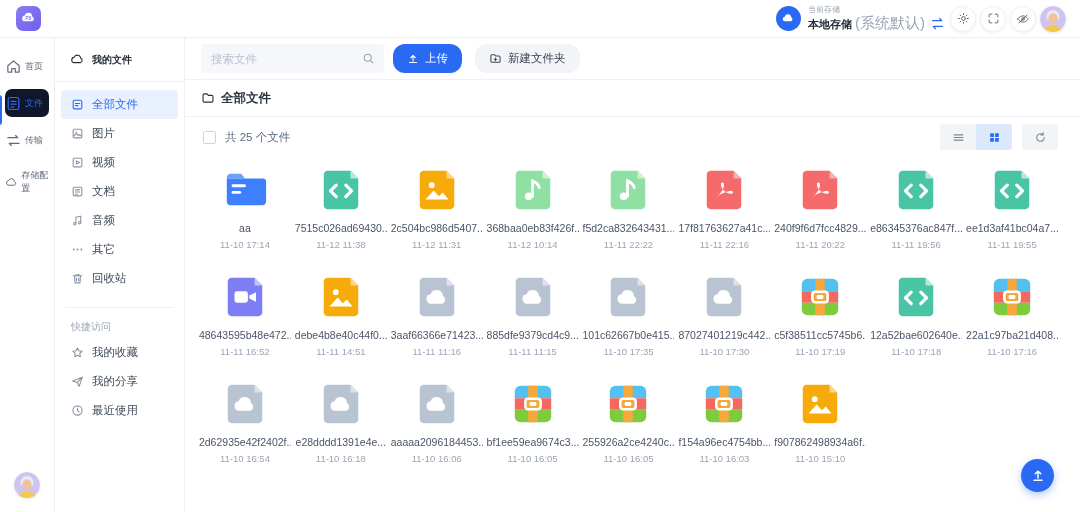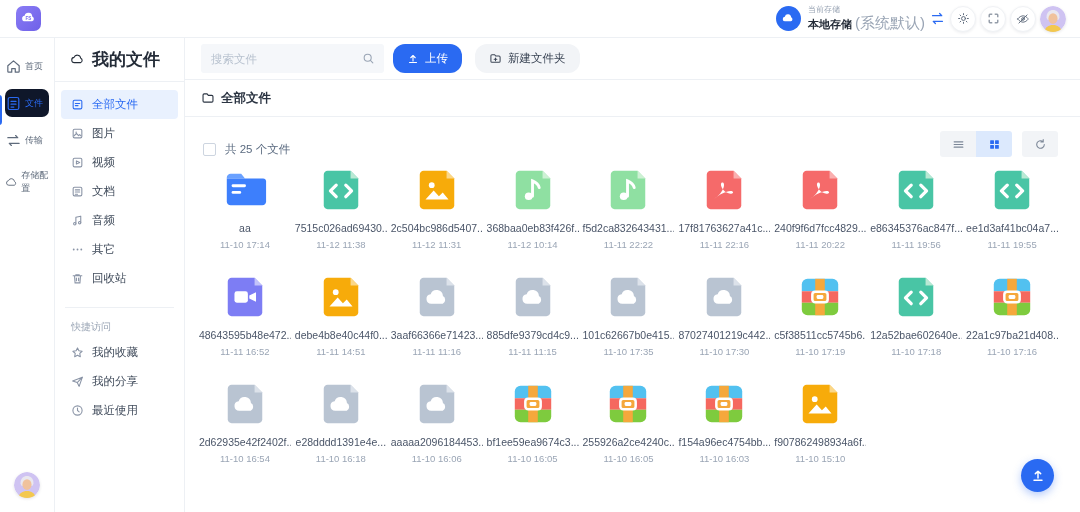--- a/index.html
+++ b/index.html
@@ -1,60 +1,60 @@
 <!DOCTYPE html>
 <html><head>
 <meta charset="utf-8">
 <style>
 *{margin:0;padding:0;box-sizing:border-box}
 html,body{width:1080px;height:512px;overflow:hidden;font-family:"Liberation Sans",sans-serif;background:#fff;color:#333}
 .app{display:flex;flex-direction:column;height:100%;position:relative}
 
 .topbar{height:38px;min-height:38px;display:flex;align-items:center;justify-content:space-between;padding:0 14px 0 16px;border-bottom:1px solid #edf0f4;background:#fff}
 .logo{width:25px;height:25px;border-radius:7px;background:linear-gradient(135deg,#8a7cf5,#6f61e8);display:flex;align-items:center;justify-content:center}
-.topbar-right{display:flex;align-items:center;gap:4px}
+.topbar-right{display:flex;align-items:flex-end;gap:4px}
 .storage-chip{display:flex;align-items:center;gap:7px;cursor:pointer}
 .storage-ball{width:25px;height:25px;border-radius:50%;background:#2a6af2;display:flex;align-items:center;justify-content:center}
 .storage-text{display:flex;flex-direction:column;line-height:1.15}
 .storage-label{font-size:8px;color:#9aa5b5}
 .storage-value{font-size:11px;color:#242c38;font-weight:bold;white-space:nowrap}
 .storage-value .note{font-weight:normal;font-size:15px;color:#9aa5b5}
 .swap{display:flex;align-items:center;cursor:pointer}
 .circle-btn{width:26px;height:26px;border-radius:50%;background:#fff;border:1px solid #f0f2f5;box-shadow:0 1px 3px rgba(30,40,60,.08);display:flex;align-items:center;justify-content:center;cursor:pointer;color:#5f6b7c}
 .avatar{width:26px;height:26px;border-radius:50%;overflow:hidden;cursor:pointer;box-shadow:0 1px 3px rgba(30,40,60,.12)}
 
 .body{flex:1;display:flex;min-height:0}
 
 .rail{width:55px;min-width:55px;border-right:1px solid #edf0f4;display:flex;flex-direction:column;align-items:center;padding-top:14px;gap:9px;position:relative;background:#fff}
 .rail-item{width:44px;padding:6px 0 5px;border-radius:7px;display:flex;flex-direction:row;align-items:center;gap:3px;color:#5f6b7c;font-size:9px;cursor:pointer;position:relative}
 .rail-item.active{background:#0f172a;color:#2a6af2}
 .rail-item.active::before{content:"";position:absolute;left:-6px;top:6px;width:3px;height:30px;background:#2a6af2;border-radius:0 3px 3px 0}
 .rail-avatar{position:absolute;bottom:14px;left:50%;transform:translateX(-50%)}
 
 .sidebar{width:130px;min-width:130px;border-right:1px solid #edf0f4;background:#fff;display:flex;flex-direction:column}
-.sidebar-title{height:44px;display:flex;align-items:center;gap:7px;padding:0 0 0 15px;border-bottom:1px solid #edf0f4;font-size:17px;font-weight:bold;color:#242c38}
+.sidebar-title{height:44px;display:flex;align-items:center;gap:7px;padding:0 0 0 15px;border-bottom:1px solid #edf0f4;font-size:10px;font-weight:bold;color:#242c38}
 .side-list{padding:8px 6px 0}
 .side-item{height:29px;display:flex;align-items:center;gap:8px;padding:0 0 0 10px;border-radius:4px;font-size:11.5px;color:#3f4a5a;cursor:pointer}
 .side-item .si{color:#8a94a6;display:flex}
 .side-item.active{background:#e9f1fe;color:#2a6af2}
 .side-item.active .si{color:#2a6af2}
 .side-divider{height:1px;background:#edf0f4;margin:14px 10px 0}
 .quick-title{font-size:10px;color:#9aa5b5;padding:12px 0 4px 16px}
 
 .main{flex:1;display:flex;flex-direction:column;min-width:0;background:#fff}
 .toolbar{height:42px;min-height:42px;display:flex;align-items:center;gap:9px;padding:0 16px;border-bottom:1px solid #edf0f4}
 .search-box{position:relative;width:183px}
 .search-box input{width:100%;height:29px;background:#f5f7fa;border:none;border-radius:3px;padding:0 28px 0 10px;font-size:11.5px;color:#3f4a5a;outline:none;font-family:inherit}
 .search-box input::placeholder{color:#b8c2cf}
 .search-box .mag{position:absolute;right:9px;top:7px;color:#9aa5b5}
 .btn{height:29px;display:flex;align-items:center;gap:6px;padding:0 14px;border:none;border-radius:12px;font-size:11.5px;cursor:pointer;font-family:inherit}
 .btn-primary{background:#2a6af2;color:#fff}
 .btn-ghost{background:#f2f4f7;color:#3c4656;margin-left:4px}
 .breadcrumb{height:37px;min-height:37px;display:flex;align-items:center;gap:6px;padding:0 16px;border-bottom:1px solid #edf0f4;font-size:12.5px;font-weight:bold;color:#2b3442;cursor:pointer}
-.list-header{height:40px;min-height:40px;display:flex;align-items:flex-end;justify-content:space-between;padding:0 22px 0 18px}
+.list-header{height:40px;min-height:40px;display:flex;align-items:center;justify-content:space-between;padding:0 22px 0 18px}
 .count-wrap{display:flex;align-items:center;gap:9px}
 .checkbox{width:13px;height:13px;border:1px solid #cdd5e0;border-radius:2px;background:#fff;cursor:pointer}
 .count-text{font-size:11.5px;color:#5b6b80}
 .view-tools{display:flex;align-items:center;gap:10px}
 .view-group{display:flex;border-radius:3px;overflow:hidden}
 .tool-btn{width:36px;height:26px;display:flex;align-items:center;justify-content:center;background:#f2f4f7;color:#7c8798;cursor:pointer;border:none}
 .tool-btn.active{background:#dce9fd;color:#2a6af2}
 
 .file-grid{flex:1;display:grid;grid-template-columns:repeat(9,1fr);align-content:start;row-gap:24px;padding:10px 20px 0 12px}
 .file-card{display:flex;flex-direction:column;align-items:center;cursor:pointer}

